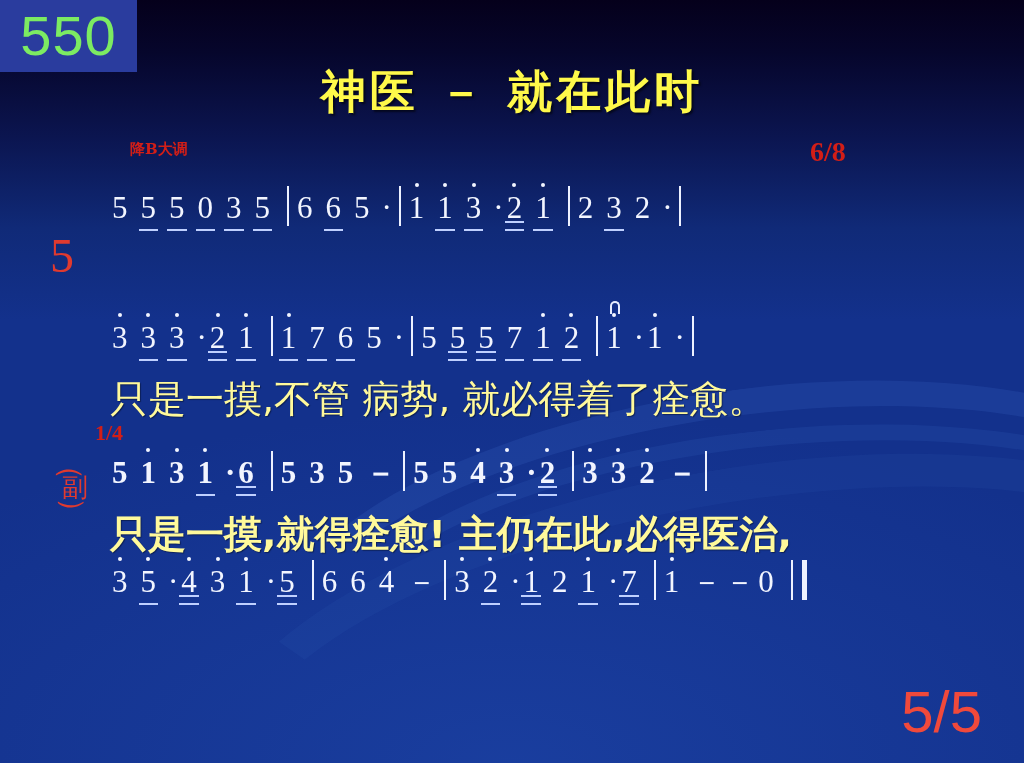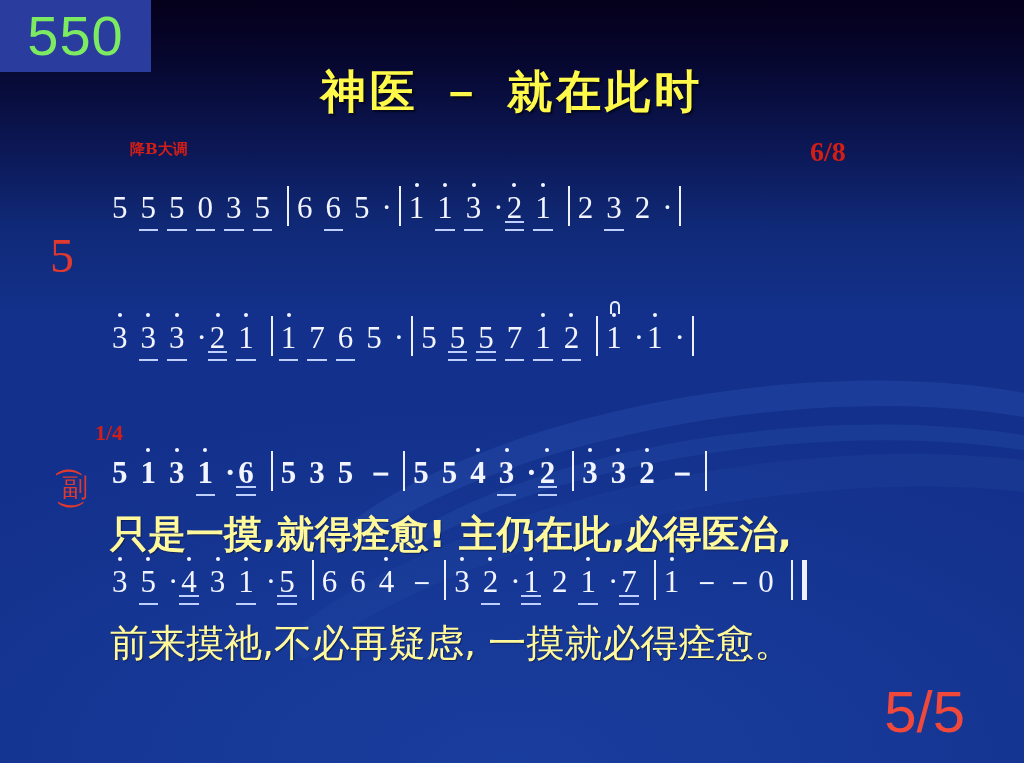--- a/index.html
+++ b/index.html
@@ -21,21 +21,21 @@
        transform:rotate(-8deg);}
   .sw2{left:330px;top:430px;width:860px;height:300px;
        border:16px solid rgba(70,120,215,.13);border-color:rgba(70,120,215,.13) transparent transparent transparent;
        transform:rotate(-6deg);}
   .sw3{left:200px;top:470px;width:1000px;height:360px;
        border:34px solid rgba(60,105,195,.10);border-color:rgba(60,105,195,.10) transparent transparent transparent;
        transform:rotate(-10deg);}
 
   
   #badge{
-    position:absolute;left:0;top:0;width:151px;height:72px;
+    position:absolute;left:0;top:0;width:137px;height:72px;
     background:#2A3C9E;display:flex;align-items:center;justify-content:center;
   }
   #badge .num{
     font-family:"Liberation Sans", sans-serif;
     font-size:56px;line-height:1;color:#7CEB62;letter-spacing:1px;
   }
 
   
   #title{
     position:absolute;left:0;top:62px;width:1024px;text-align:center;
@@ -99,21 +99,21 @@
     border-radius:7px 7px 0 0;
   }
 
   .lyrics{
     font-family:"DejaVu Sans", sans-serif;
     color:#FFF99B;font-size:38px;letter-spacing:0px;white-space:nowrap;
     margin-top:4px;text-shadow:1px 1px 1px rgba(0,0,0,.4);
   }
 
   #pagecount{
-    position:absolute;right:59px;bottom:18px;
+    position:absolute;right:42px;bottom:18px;
     font-family:"Liberation Sans", sans-serif;font-size:58px;color:#F0493B;
   }
 </style>
 </head>
 <body>
 
 <div id="slide">
 
   <div class="swoosh sw1"></div>
   <div class="swoosh sw2"></div>
@@ -136,26 +136,26 @@
     <span class="p-mid">副</span>
     <span class="p-bot">）</span>
   </div>
 
   <div class="system" id="sys1">
     <div class="notes"><span class="n">5</span><span class="sp" style="width: 9px;"></span><span class="n b1">5</span><span class="sp" style="width: 9px;"></span><span class="n b1">5</span><span class="sp" style="width: 9px;"></span><span class="n b1">0</span><span class="sp" style="width: 9px;"></span><span class="n b1">3</span><span class="sp" style="width: 9px;"></span><span class="n b1">5</span><span class="sp" style="width: 9px;"></span><span class="bar"></span><span class="n">6</span><span class="sp" style="width: 9px;"></span><span class="n b1">6</span><span class="sp" style="width: 9px;"></span><span class="n">5</span><span class="sp" style="width: 9px;"></span><span class="dur">·</span><span class="bar"></span><span class="n up">1</span><span class="sp" style="width: 9px;"></span><span class="n up b1">1</span><span class="sp" style="width: 9px;"></span><span class="n up b1">3</span><span class="sp" style="width: 9px;"></span><span class="dur">·</span><span class="n up b2">2</span><span class="sp" style="width: 9px;"></span><span class="n up b1">1</span><span class="sp" style="width: 9px;"></span><span class="bar"></span><span class="n">2</span><span class="sp" style="width: 9px;"></span><span class="n b1">3</span><span class="sp" style="width: 9px;"></span><span class="n">2</span><span class="sp" style="width: 9px;"></span><span class="dur">·</span><span class="bar"></span></div>
   </div>
 
   <div class="system" id="sys2">
     <div class="notes"><span class="n up">3</span><span class="sp" style="width: 9px;"></span><span class="n up b1">3</span><span class="sp" style="width: 9px;"></span><span class="n up b1">3</span><span class="sp" style="width: 9px;"></span><span class="dur">·</span><span class="n up b2">2</span><span class="sp" style="width: 9px;"></span><span class="n up b1">1</span><span class="sp" style="width: 9px;"></span><span class="bar"></span><span class="n up b1">1</span><span class="sp" style="width: 9px;"></span><span class="n b1">7</span><span class="sp" style="width: 9px;"></span><span class="n b1">6</span><span class="sp" style="width: 9px;"></span><span class="n">5</span><span class="sp" style="width: 9px;"></span><span class="dur">·</span><span class="bar"></span><span class="n">5</span><span class="sp" style="width: 9px;"></span><span class="n b2">5</span><span class="sp" style="width: 9px;"></span><span class="n b2">5</span><span class="sp" style="width: 9px;"></span><span class="n b1">7</span><span class="sp" style="width: 9px;"></span><span class="n up b1">1</span><span class="sp" style="width: 9px;"></span><span class="n up b1">2</span><span class="sp" style="width: 9px;"></span><span class="bar"></span><span class="tie"><span class="n up">1</span></span><span class="sp" style="width: 9px;"></span><span class="dur">·</span><span class="n up">1</span><span class="sp" style="width: 9px;"></span><span class="dur">·</span><span class="bar"></span></div>
+    <div class="lyrics">只是一摸,不管 病势, 就必得着了痊愈。</div>
   </div>
 
   <div class="system" id="sys3">
     <div class="notes"><span class="n">5</span><span class="sp" style="width: 9px;"></span><span class="n up">1</span><span class="sp" style="width: 9px;"></span><span class="n up">3</span><span class="sp" style="width: 9px;"></span><span class="n up b1">1</span><span class="sp" style="width: 9px;"></span><span class="dur">·</span><span class="n b2">6</span><span class="sp" style="width: 9px;"></span><span class="bar"></span><span class="n">5</span><span class="sp" style="width: 9px;"></span><span class="n">3</span><span class="sp" style="width: 9px;"></span><span class="n">5</span><span class="sp" style="width: 9px;"></span><span class="dur">－</span><span class="bar"></span><span class="n">5</span><span class="sp" style="width: 9px;"></span><span class="n">5</span><span class="sp" style="width: 9px;"></span><span class="n up">4</span><span class="sp" style="width: 9px;"></span><span class="n up b1">3</span><span class="sp" style="width: 9px;"></span><span class="dur">·</span><span class="n up b2">2</span><span class="sp" style="width: 9px;"></span><span class="bar"></span><span class="n up">3</span><span class="sp" style="width: 9px;"></span><span class="n up">3</span><span class="sp" style="width: 9px;"></span><span class="n up">2</span><span class="sp" style="width: 9px;"></span><span class="dur">－</span><span class="bar"></span></div>
     <div class="lyrics">只是一摸,就得痊愈! 主仍在此,必得医治,</div>
   </div>
 
   <div class="system" id="sys4">
     <div class="notes"><span class="n up">3</span><span class="sp" style="width: 9px;"></span><span class="n up b1">5</span><span class="sp" style="width: 9px;"></span><span class="dur">·</span><span class="n up b2">4</span><span class="sp" style="width: 9px;"></span><span class="n up">3</span><span class="sp" style="width: 9px;"></span><span class="n up b1">1</span><span class="sp" style="width: 9px;"></span><span class="dur">·</span><span class="n b2">5</span><span class="sp" style="width: 9px;"></span><span class="bar"></span><span class="n">6</span><span class="sp" style="width: 9px;"></span><span class="n">6</span><span class="sp" style="width: 9px;"></span><span class="n up">4</span><span class="sp" style="width: 9px;"></span><span class="dur">－</span><span class="bar"></span><span class="n up">3</span><span class="sp" style="width: 9px;"></span><span class="n up b1">2</span><span class="sp" style="width: 9px;"></span><span class="dur">·</span><span class="n up b2">1</span><span class="sp" style="width: 9px;"></span><span class="n">2</span><span class="sp" style="width: 9px;"></span><span class="n up b1">1</span><span class="sp" style="width: 9px;"></span><span class="dur">·</span><span class="n b2">7</span><span class="sp" style="width: 9px;"></span><span class="bar"></span><span class="n up">1</span><span class="sp" style="width: 9px;"></span><span class="dur">－</span><span class="dur">－</span><span class="n">0</span><span class="sp" style="width: 9px;"></span><span class="bar end"></span></div>
-    <div class="lyrics">前来摸祂,不必再疑虑, 一摸就必得痊愈。</div>
   </div>
 
   <div id="pagecount">5/5</div>
 </div>
 
 </body></html>

